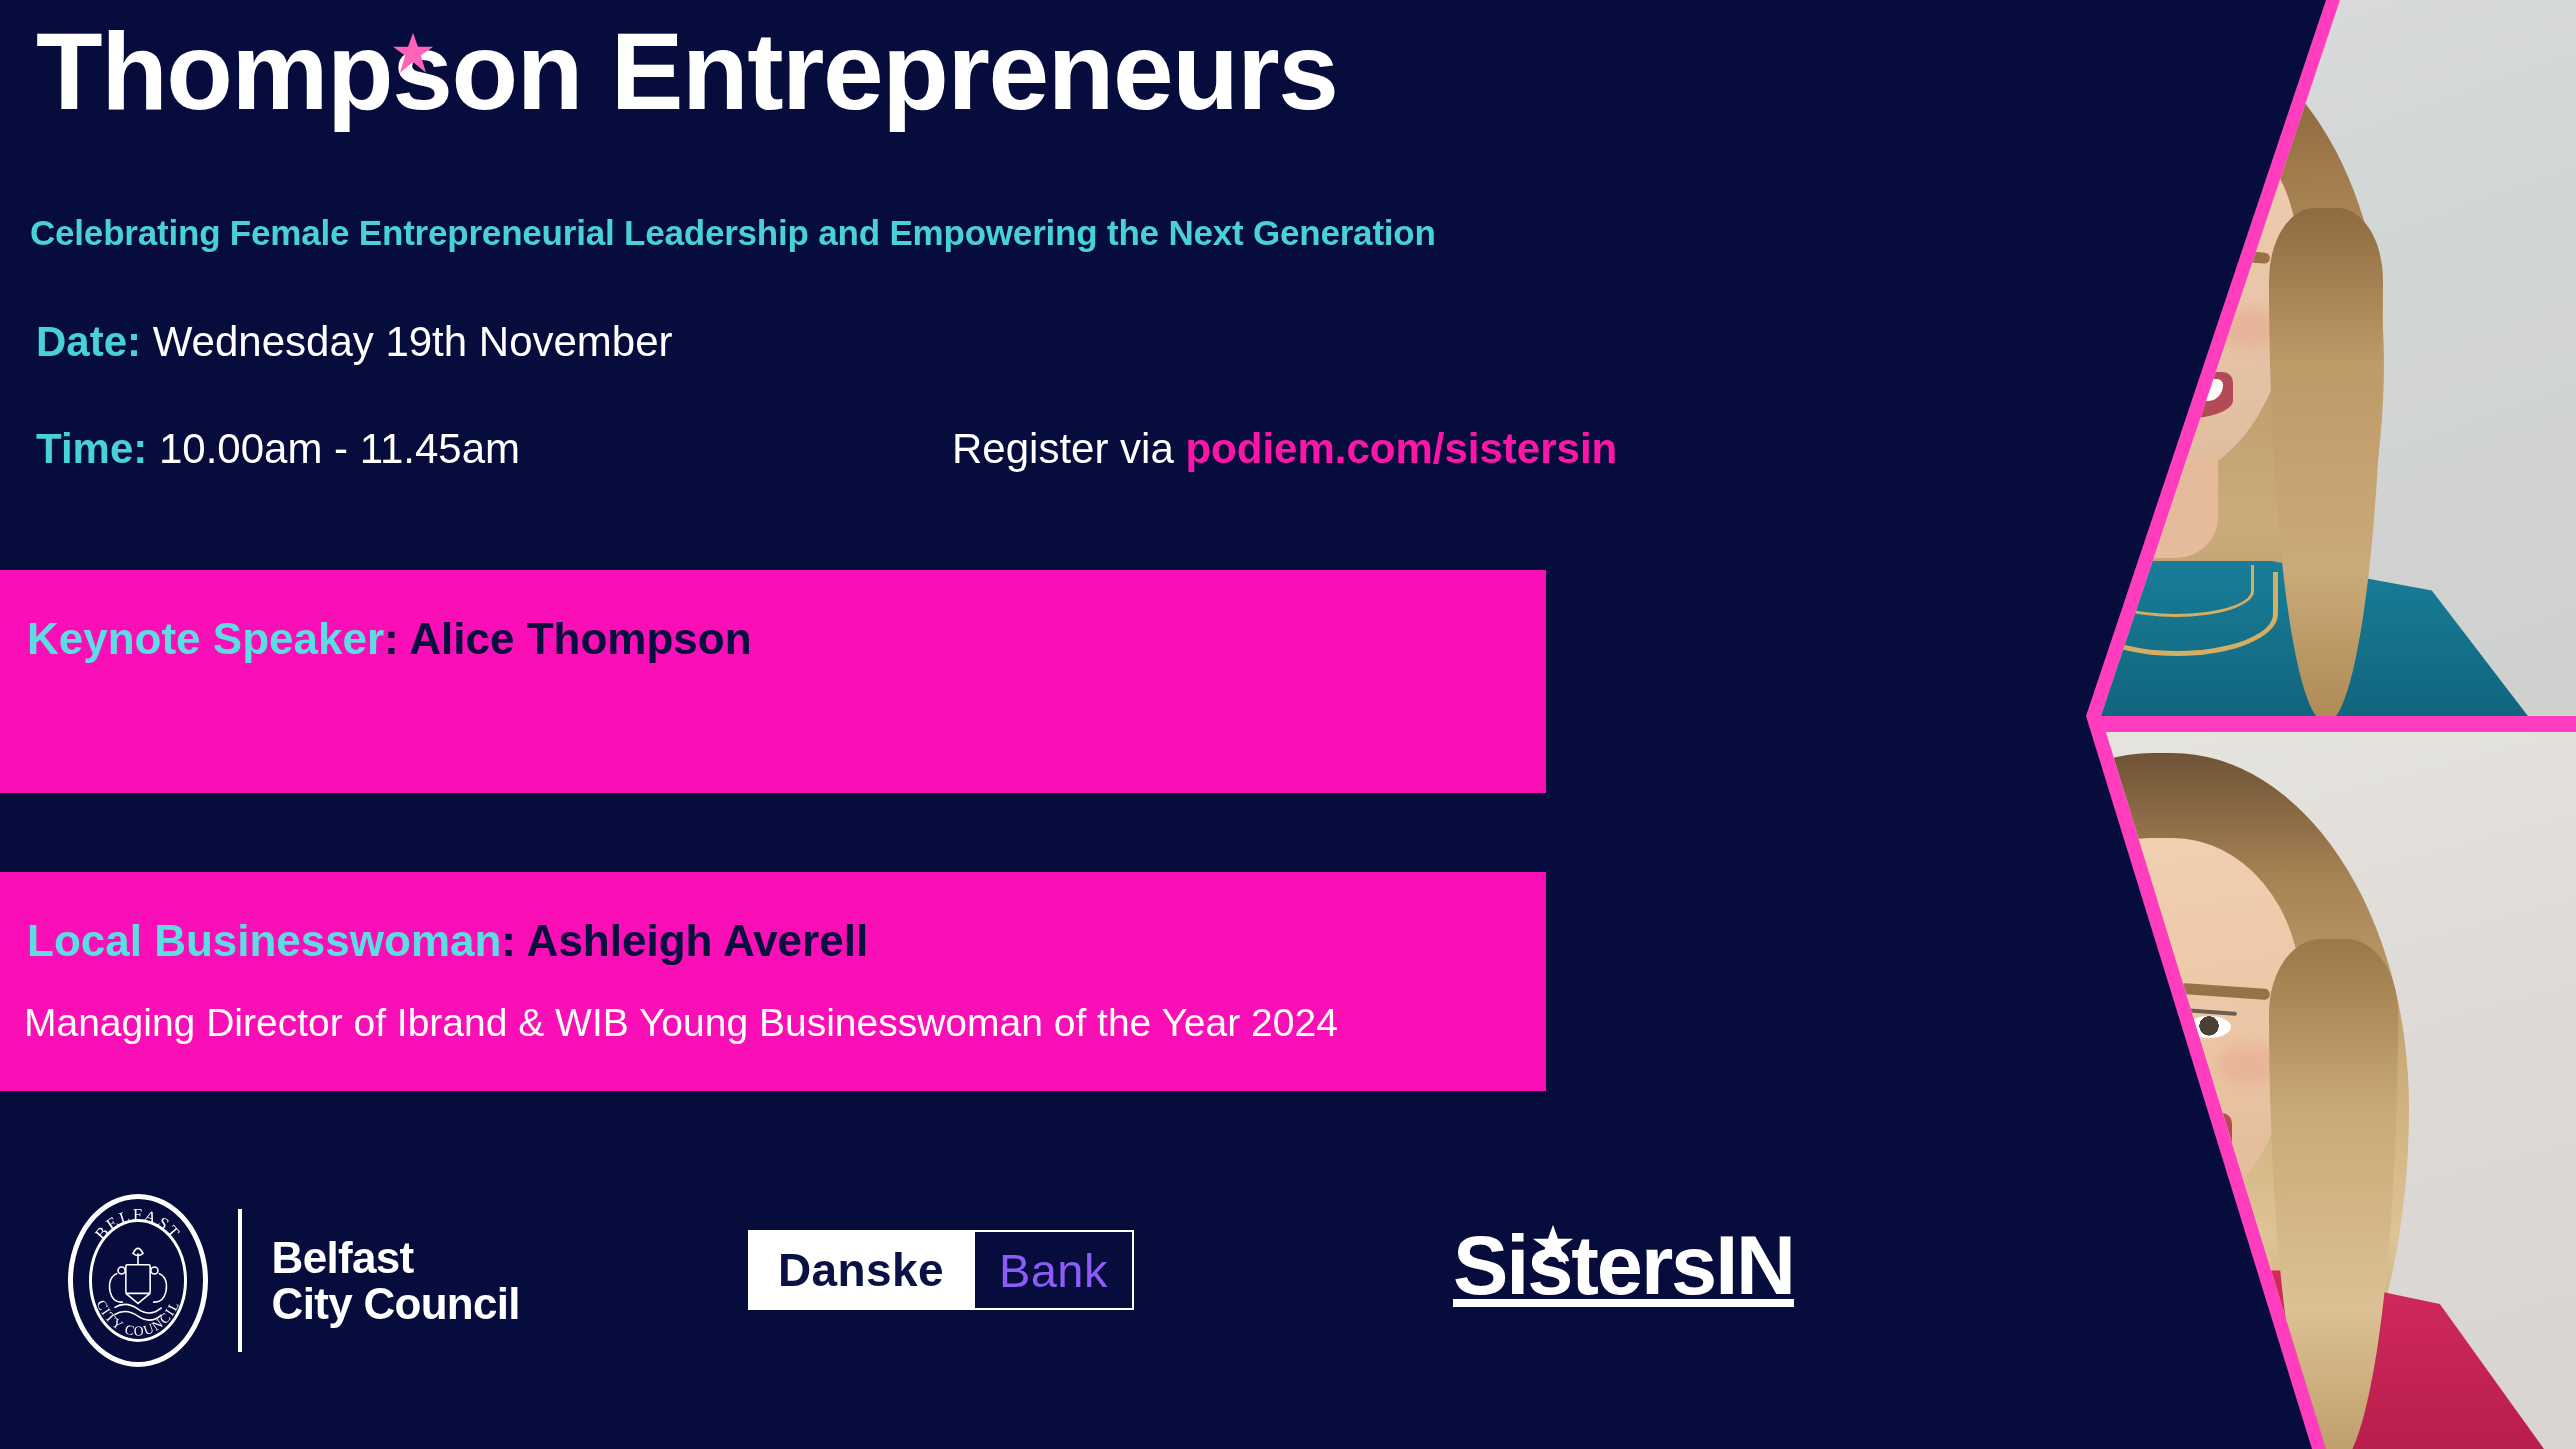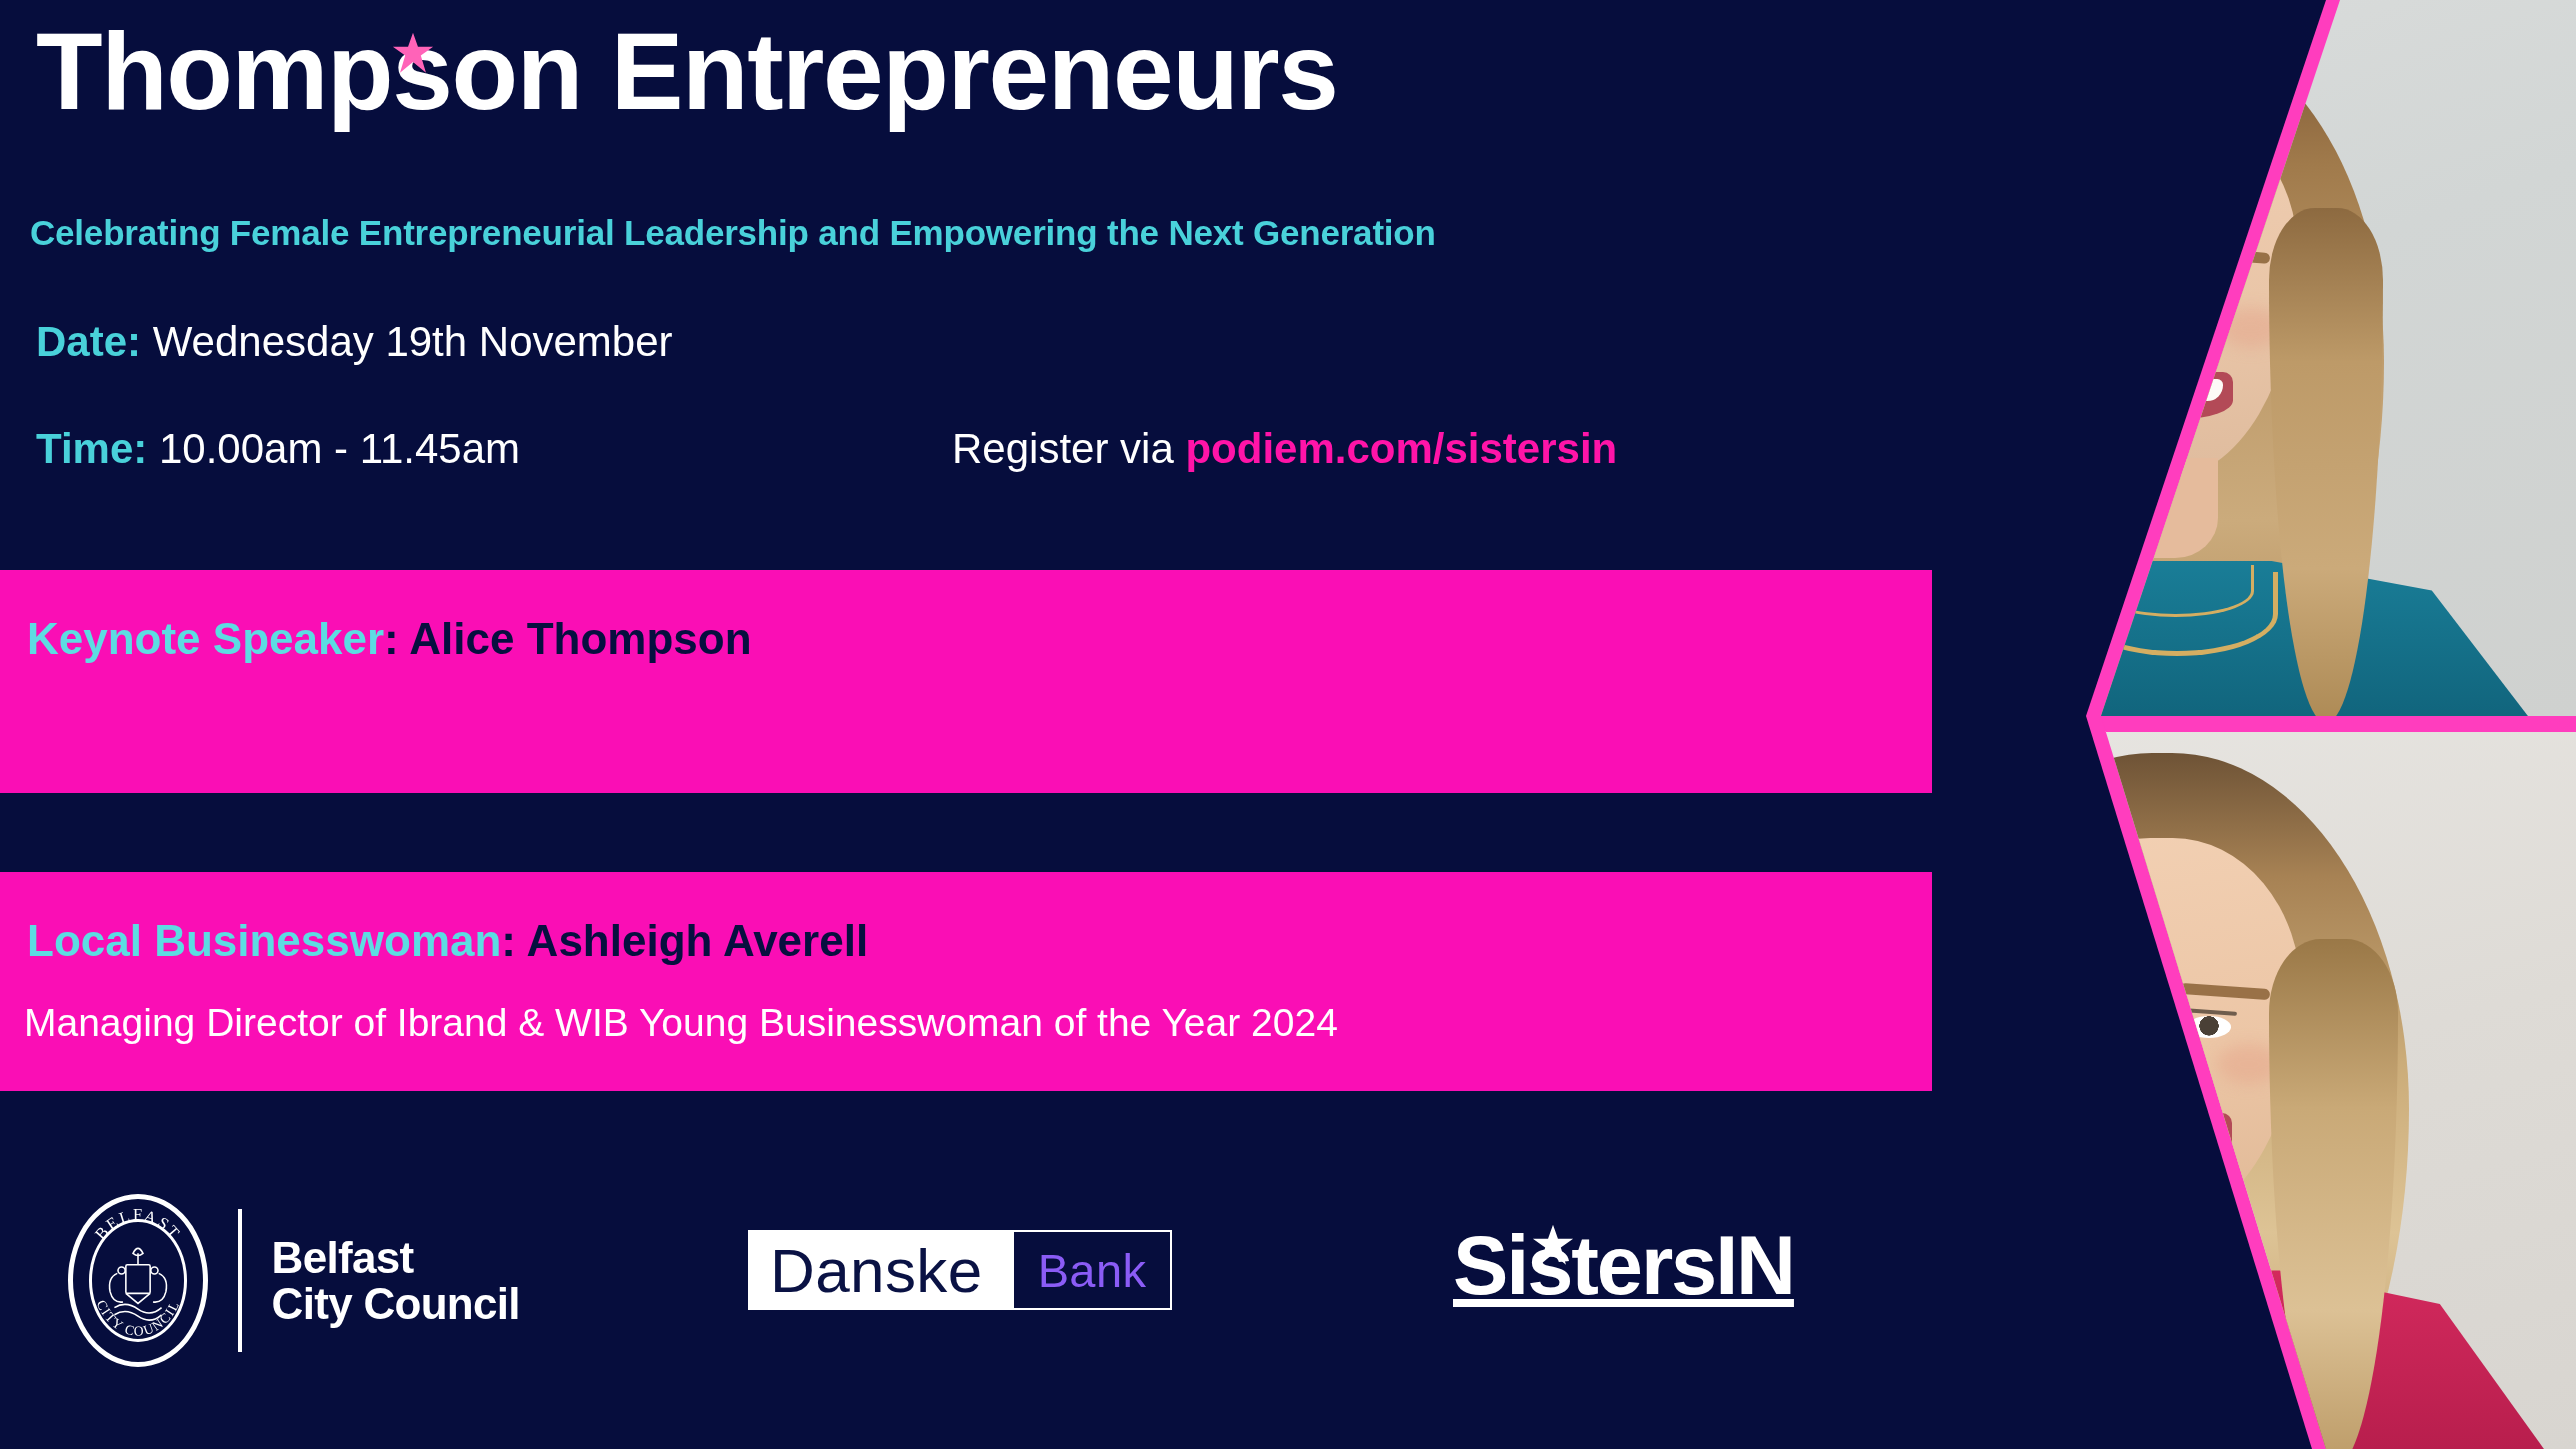--- a/index.html
+++ b/index.html
@@ -154,21 +154,21 @@
   .det-cell{ position:absolute; font-size:42px; color:#ffffff; white-space:nowrap; font-weight:400; }
   .det-cell.c1{ left:0; }
   .det-cell.c2{ left:916px; }
   .det-label{ color:#49D1DA; font-weight:700; }
   .det-link{ color:#FF14A8; font-weight:700; }
 
   
   .band{
     position:absolute;
     left:0;
-    width:1932px;
+    width:1546px;
     background:#FA0EB5;
     z-index:9;
   }
   .band.band1{ top:570px; height:223px; }
   .band.band2{ top:872px; height:219px; }
   .band-title{
     position:absolute;
     left:27px; top:44px;
     font-size:44px; font-weight:700;
     white-space:nowrap;
@@ -198,22 +198,22 @@
     position:absolute; left:15.7px; top:20px; right:15.7px; bottom:20px;
     border-radius:50%; border:3.6px solid #ffffff;
   }
   .crest svg{ position:absolute; left:0; top:0; }
   .crest-rule{ width:3.6px; height:143px; background:#ffffff; margin:0 30px; flex:0 0 auto; }
   .bcc-text{ color:#ffffff; font-size:44px; font-weight:600; line-height:1.04; letter-spacing:-0.7px; }
 
   .logo-danske{ position:absolute; left:748px; top:56px; display:flex; align-items:stretch; height:80px; }
   .danske-left{
     background:#ffffff; color:#0A1244;
-    font-size:62px; font-weight:400; letter-spacing:0.4px;
-    display:flex; align-items:center; padding:0 29px 0 22px;
+    font-size:46px; font-weight:700; letter-spacing:0.4px;
+    display:flex; align-items:center; padding:0 29px 0 30px;
   }
   .danske-right{
     background:#060D3D; color:#8b5cf6;
     border:2.9px solid #ffffff;
     font-size:47px; font-weight:400; letter-spacing:0.4px;
     display:flex; align-items:center; padding:0 24px;
   }
 
   .logo-sisters{
     position:absolute; left:1453px; top:44px;

